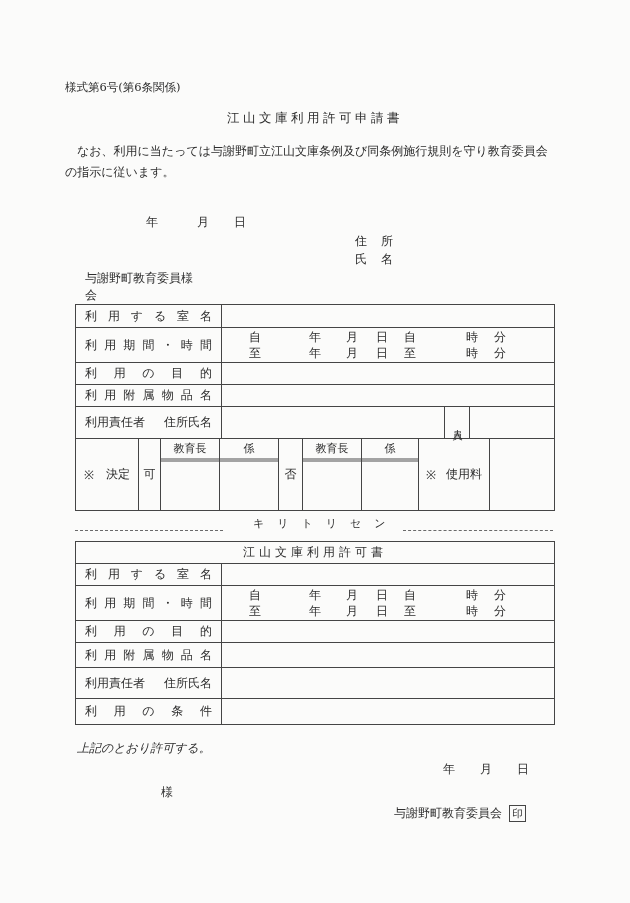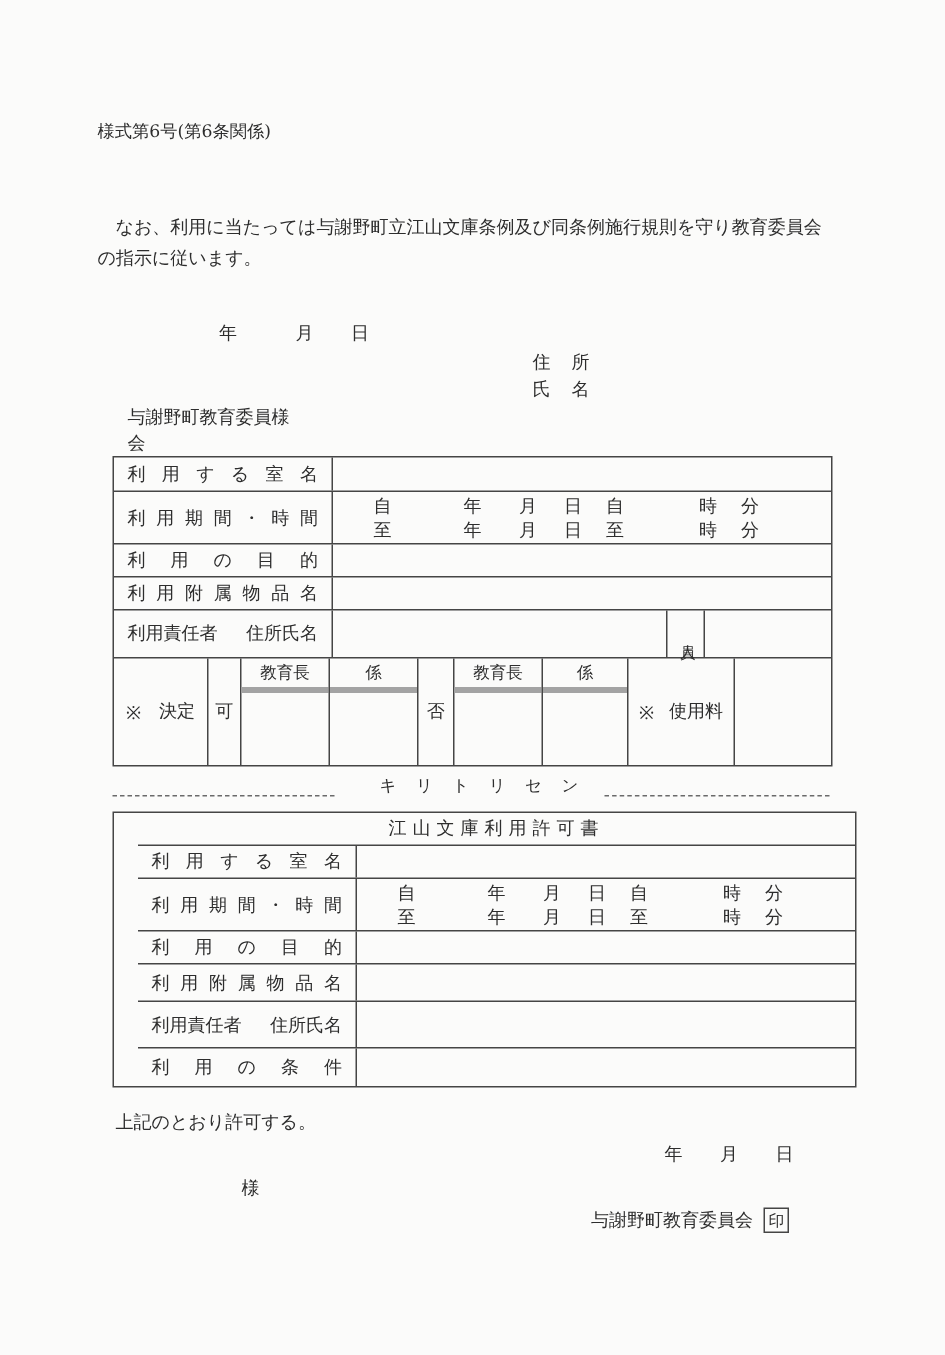--- a/index.html
+++ b/index.html
@@ -16,21 +16,21 @@
   .intro { left:65px; top:141px; width:505px; line-height:21px; }
   .intro .ind { text-indent:12px; }
   .date-line span { display:inline-block; }
   .dl-top { left:146px; top:214px; }
   .g39 { margin-left:39px; } .g25 { margin-left:25px; }
   .addr { left:355px; top:233px; width:38px; }
   .nm  { left:355px; top:251px; width:38px; }
   .addressee { left:85px; top:270px; width:108px; }
   
   .tbl { position:absolute; left:75px; width:478px; border:1px solid #454545; box-sizing:content-box; }
-  .t1 { top:304px; } .t2 { top:541px;padding-left:16px; }
+  .t1 { top:304px; } .t2 { top:541px; }
   .trow { display:flex; border-top:1px solid #454545; box-sizing:border-box; align-items:stretch; }
   .trow:first-child { border-top:none; }
   .h21{height:21px}.h22{height:22px}.h25{height:25px}.h26{height:26px}
   .h31{height:31px}.h32{height:32px}.h35{height:35px}.h72{height:72px}
   .cell { box-sizing:border-box; border-left:1px solid #454545; display:flex; align-items:center; min-width:0; }
   .cell:first-child { border-left:none; }
   .lbl { width:145px; padding:0 9px; }
   .val { flex:1; }
   .w223{width:223px}.w25{width:25px}.w62{width:62px; padding:0 8px;}
   .w22{width:22px}.w118{width:118px}.w24{width:24px}.w116{width:116px}
@@ -53,32 +53,33 @@
   .gcol { display:flex; flex-direction:column; width:58px; }
   .gcol + .gcol { border-left:1px solid #454545; flex:1; }
   .gh { height:19px; border-bottom:4px solid #a3a3a3; display:flex; align-items:center; justify-content:center; font-size:11px; }
   .gb { flex:1; }
   
   .cut { left:75px; top:515px; width:478px; height:16px; display:flex; align-items:flex-end; }
   .dash { border-top:1px dashed #6a6a6a; height:0; }
   .dash.l { width:148px; } .dash.r { flex:1; }
   .cut-text { font-size:11px; letter-spacing:13px; margin:0 4px 0 30px; white-space:nowrap; }
   
-  .note { left:77px; top:740px; }
+  .note { left:77px; top:740px;font-style:italic; }
   .dl-bottom { left:443px; top:761px; }
   .sama { left:161px; top:784px; }
   .issuer-line { left:394px; top:805px; display:flex; align-items:center; }
   .seal { display:inline-flex; width:15px; height:15px; border:1px solid #454545; align-items:center; justify-content:center; font-size:10.5px; margin-left:7px; }
 </style>
 </head>
 <body>
 
 <div class="page">
 
   <div class="abs form-number">様式第6号(第6条関係)</div>
+  <div class="abs doc-title">江山文庫利用許可申請書</div>
 
   <div class="abs intro">
     <div class="ind">なお、利用に当たっては与謝野町立江山文庫条例及び同条例施行規則を守り教育委員会</div>
     <div>の指示に従います。</div>
   </div>
 
   <div class="abs date-line dl-top">
     <span>年</span><span class="g39">月</span><span class="g25">日</span>
   </div>
 

